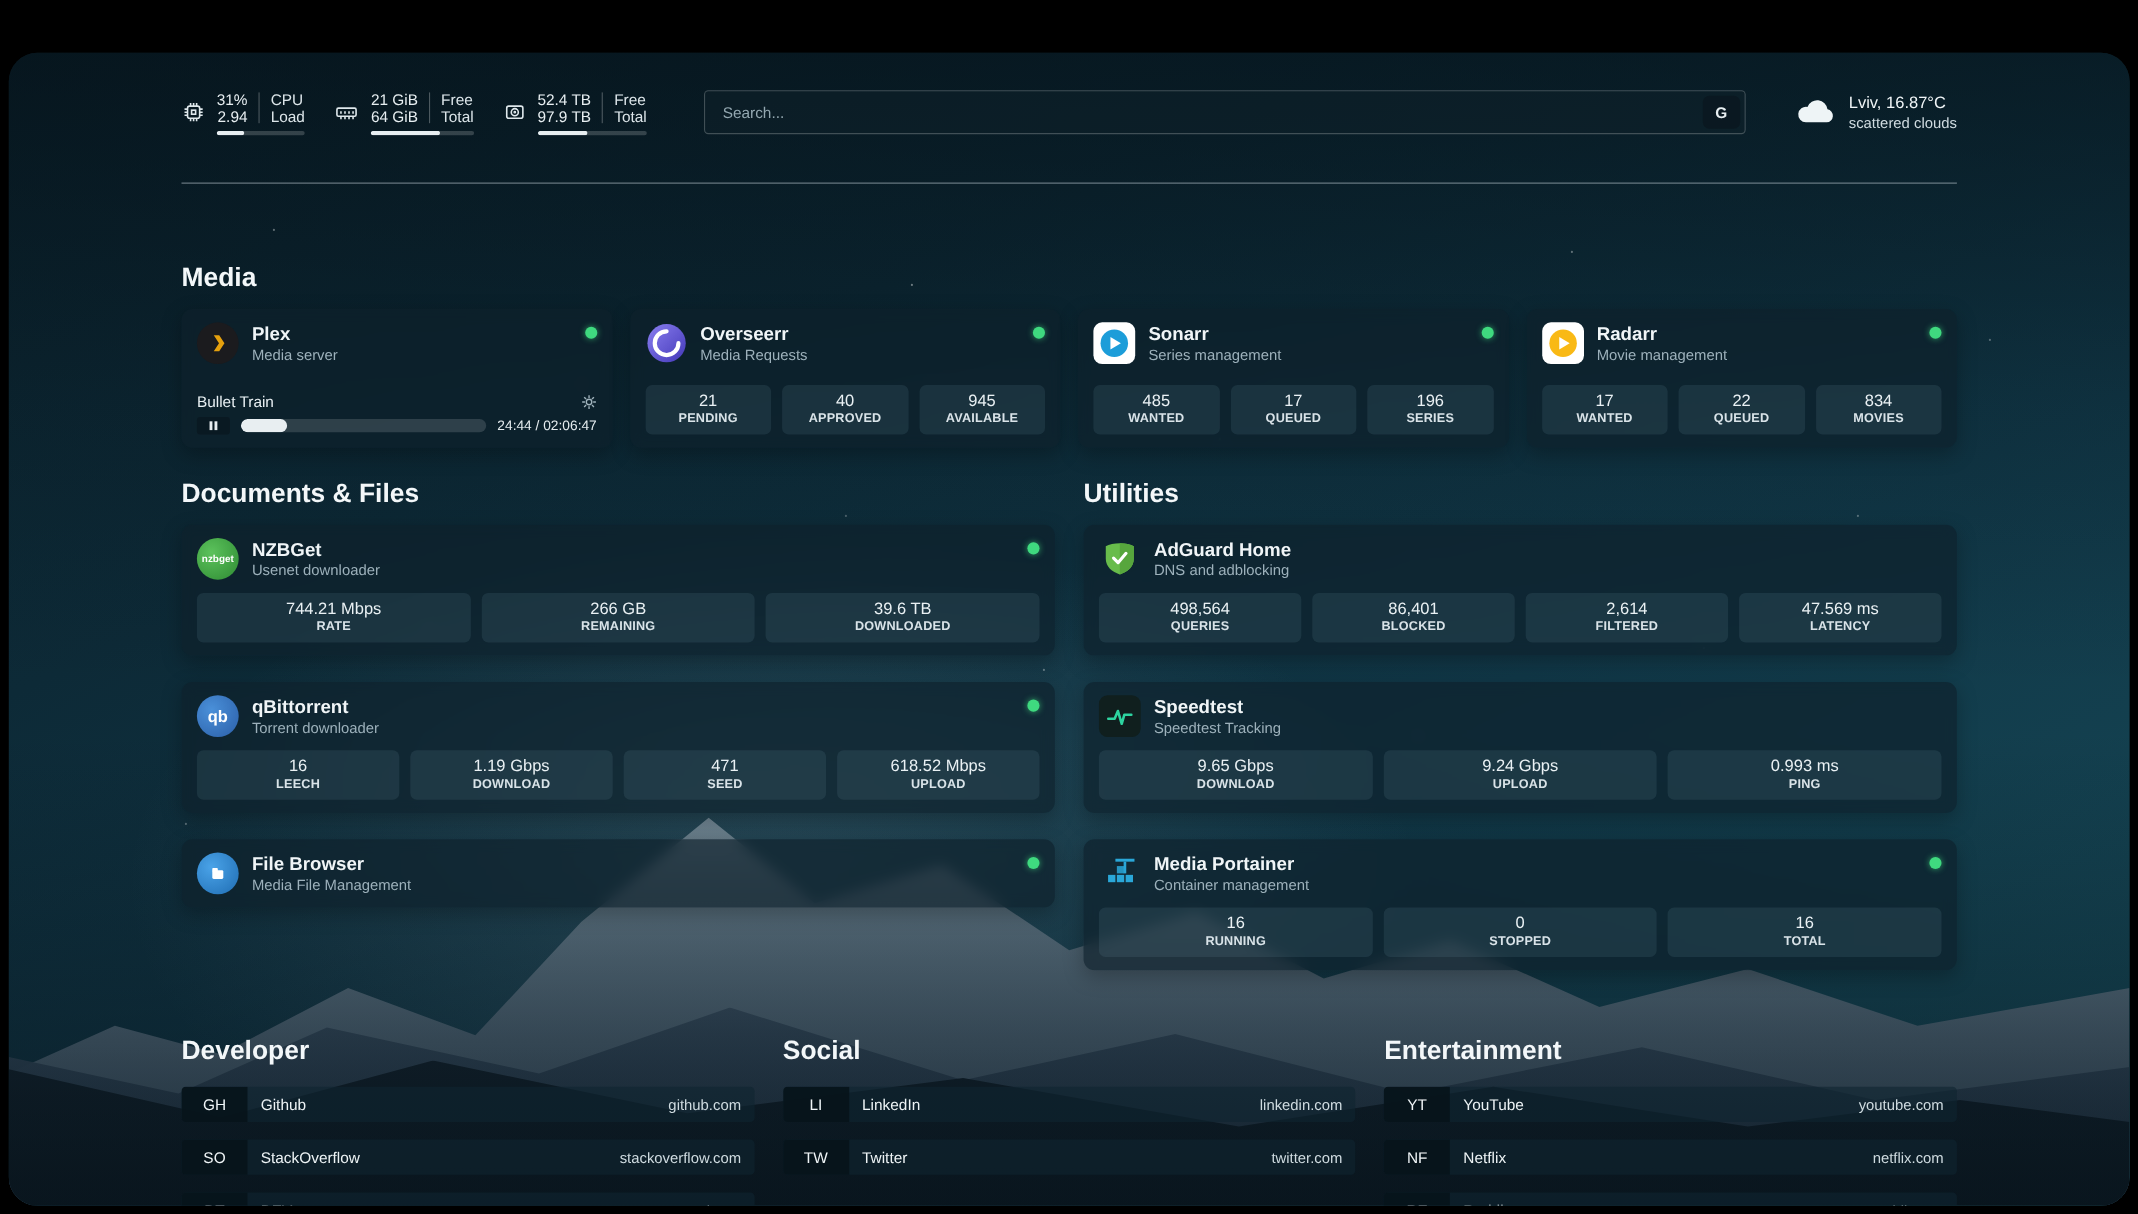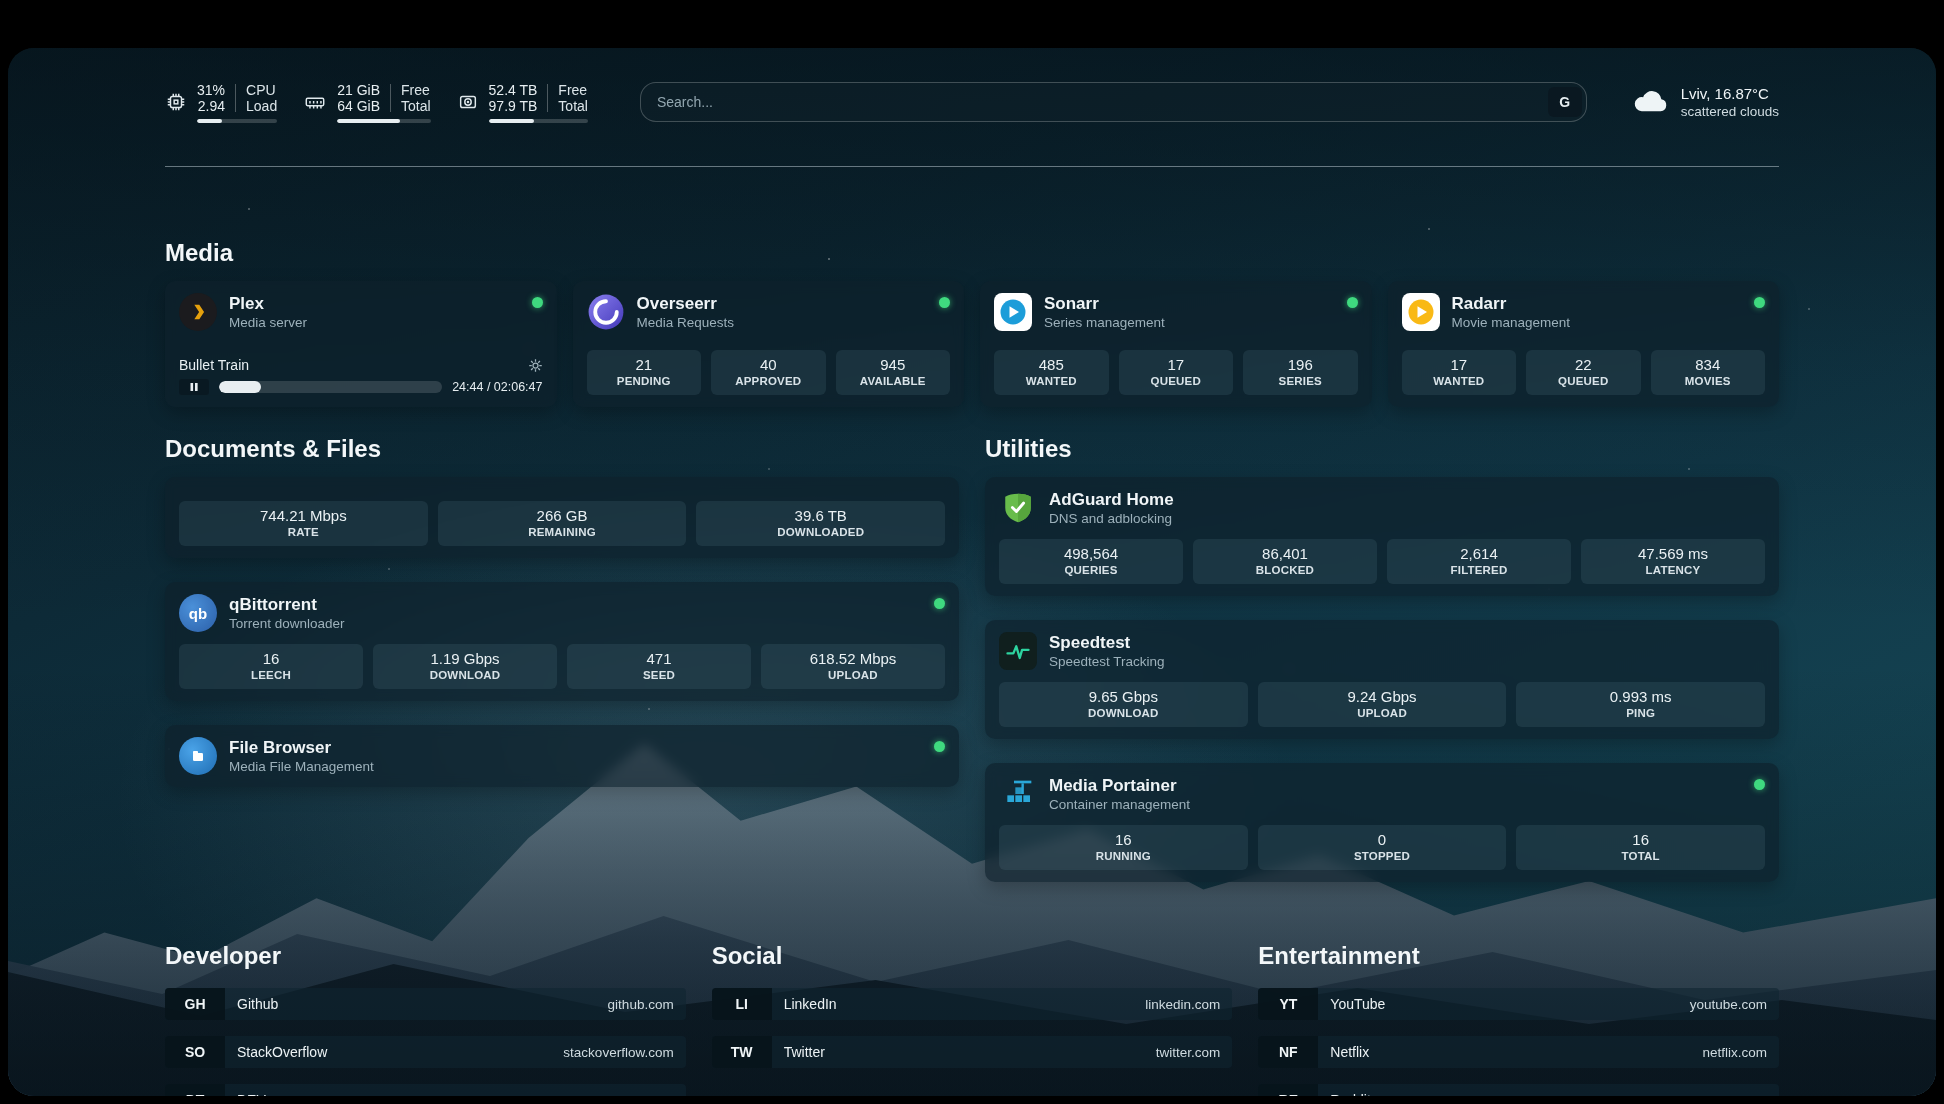--- a/index.html
+++ b/index.html
@@ -47,21 +47,21 @@
   .sys-vals { text-align:right; }
   .sys-vals div, .sys-labels div { font-size:14px; color:#e7eef1; line-height:16px; }
   .sys-labels div { color:#dce5e9; }
   .sys-sep { width:1px; height:28px; background:rgba(255,255,255,.28); }
   .sys-bar { width:100%; height:4px; border-radius:2px; background:rgba(255,255,255,.18); overflow:hidden; }
   .sys-fill { height:100%; background:#e7eef1; border-radius:2px; }
   .sys-icon { display:flex; align-items:center; }
 
   .searchbox { flex:1; position:relative; margin:0 44px 0 26px; height:40px; }
   .searchbox input { width:100%; height:100%; background:rgba(14,32,42,.55);
-    border:1px solid rgba(255,255,255,.22); border-radius:16px; padding:0 52px 0 16px;
+    border:1px solid rgba(255,255,255,.22); border-radius:4px; padding:0 52px 0 16px;
     color:#eaf1f4; font-size:14px; font-family:inherit; outline:none; }
   .searchbox input::placeholder { color:#93a7b0; }
   .engine-btn { position:absolute; right:5px; top:5px; width:34px; height:30px;
     background:rgba(10,24,32,.85); border:none; border-radius:6px; color:#e7eef1;
     font-size:14px; font-weight:700; font-family:inherit; cursor:pointer; }
 
   .weather { display:flex; align-items:center; gap:12px; }
   .weather-l1 { font-size:15px; color:#f0f5f7; line-height:19px; }
   .weather-l2 { font-size:13.5px; color:#cfdbe0; line-height:17px; }
 
@@ -116,21 +116,21 @@
   .two-col { display:grid; grid-template-columns:1fr 1fr; gap:26px; margin-top:28px; }
   .col-cards { display:flex; flex-direction:column; gap:24px; margin-top:14px; }
   .card-slim .card-head { margin:0; }
 
   
   .bookmarks { display:grid; grid-template-columns:1fr 1fr 1fr; gap:26px; margin-top:60px; padding-bottom:30px; }
   .bm-list { display:flex; flex-direction:column; gap:16px; margin-top:18px; }
   .bm-item { display:flex; align-items:center; height:32px; background:rgba(15,36,48,.6);
     border-radius:4px; overflow:hidden; cursor:pointer; }
   .bm-abbr { width:60px; height:100%; background:rgba(7,19,26,.92); color:#f0f5f7;
-    font-size:14px; font-weight:700; display:flex; align-items:center; justify-content:center; flex:none; }
+    font-size:14px; font-weight:400; display:flex; align-items:center; justify-content:center; flex:none; }
   .bm-name { font-size:14px; color:#edf3f5; margin-left:12px; }
   .bm-url { font-size:13.5px; color:#cfdbe0; margin-left:auto; margin-right:12px; }
 </style>
 </head>
 <body>
 
 <div class="page">
   <div class="screen">
     <div class="sky-glow"></div>
     <div class="mtn mtn-far"></div>
@@ -382,20 +382,30 @@
         </div>
       </div>
 
       <div class="two-col">
 
         <div>
           <div class="section-heading">Documents &amp; Files</div>
           <div class="col-cards">
 
             <div class="card">
+              <div class="card-head">
+                <div class="app-icon nzbget-bg">
+                  <span class="nzb-text">nzbget</span>
+                </div>
+                <div class="titles">
+                  <div class="app-name">NZBGet</div>
+                  <div class="app-sub">Usenet downloader</div>
+                </div>
+                <span class="dot"></span>
+              </div>
               <div class="stat-row">
                 <div class="stat">
                   <div class="stat-value">744.21 Mbps</div>
                   <div class="stat-label">RATE</div>
                 </div>
                 <div class="stat">
                   <div class="stat-value">266 GB</div>
                   <div class="stat-label">REMAINING</div>
                 </div>
                 <div class="stat">

